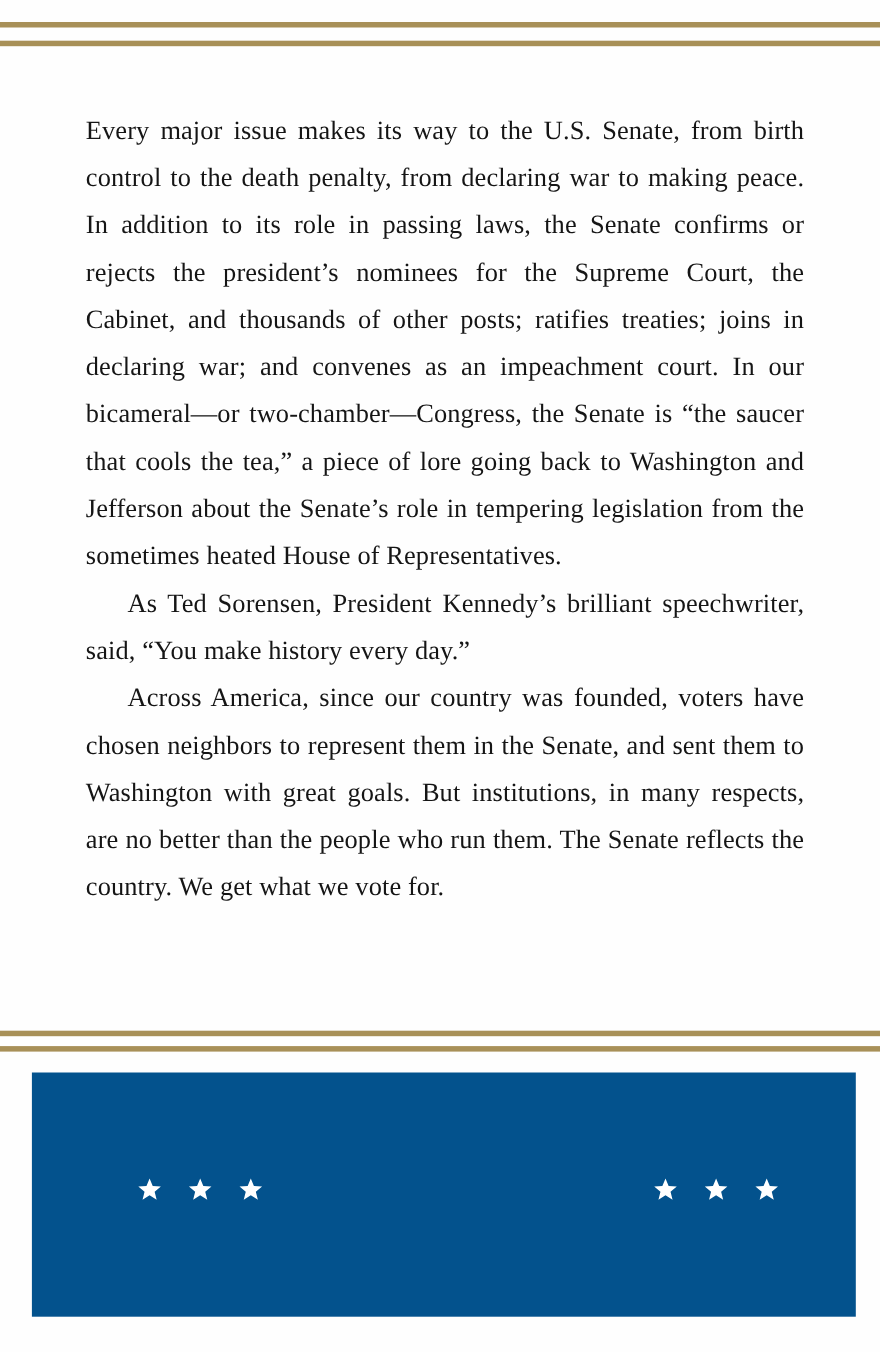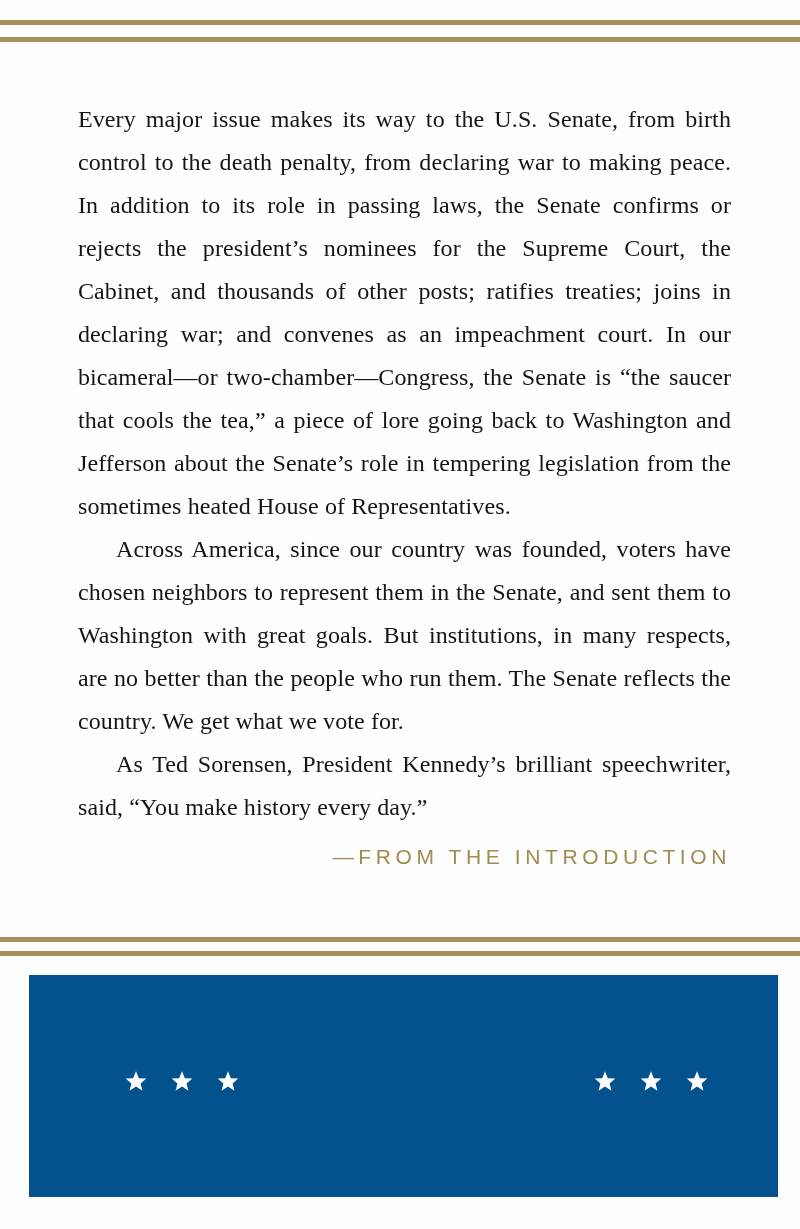--- a/index.html
+++ b/index.html
@@ -101,27 +101,24 @@
 </head>
 <body>
 
 <div class="page">
 
   <div class="rule rule-top-1"></div>
   <div class="rule rule-top-2"></div>
 
   <div class="copy">
     <p class="para">Every major issue makes its way to the U.S. Senate, from birth control to the death penalty, from declaring war to making peace. In addition to its role in passing laws, the Senate confirms or rejects the president’s nominees for the Supreme Court, the Cabinet, and thousands of other posts; ratifies treaties; joins in declaring war; and convenes as an impeachment court. In our bicameral—or two-chamber—Congress, the Senate is “the saucer that cools the tea,” a piece of lore going back to Washington and Jefferson about the Senate’s role in tempering legislation from the sometimes heated House of Representatives.</p>
+    <p class="para">As Ted Sorensen, President Kennedy’s brilliant speechwriter, said, “You make history every day.”</p>
     <p class="para">Across America, since our country was founded, voters have chosen neighbors to represent them in the Senate, and sent them to Washington with great goals. But institutions, in many respects, are no better than the people who run them. The Senate reflects the country. We get what we vote for.</p>
-    <p class="para">As Ted Sorensen, President Kennedy’s brilliant speechwriter, said, “You make history every day.”</p>
   </div>
 
-  <div class="attribution-row">
-    <span class="attribution">—FROM THE INTRODUCTION</span>
-  </div>
 
   <div class="rule rule-bot-1"></div>
   <div class="rule rule-bot-2"></div>
 
   <div class="blue-panel"></div>
 
   <div class="star-group star-group-left">
     <span class="star">
       <svg width="22" height="22" viewBox="0 0 24 24">
           <polygon points="12,1.4 15.1,8.9 23.2,9.4 17,14.6 19,22.5 12,18.1 5,22.5 7,14.6 0.8,9.4 8.9,8.9" fill="#ffffff"></polygon>

